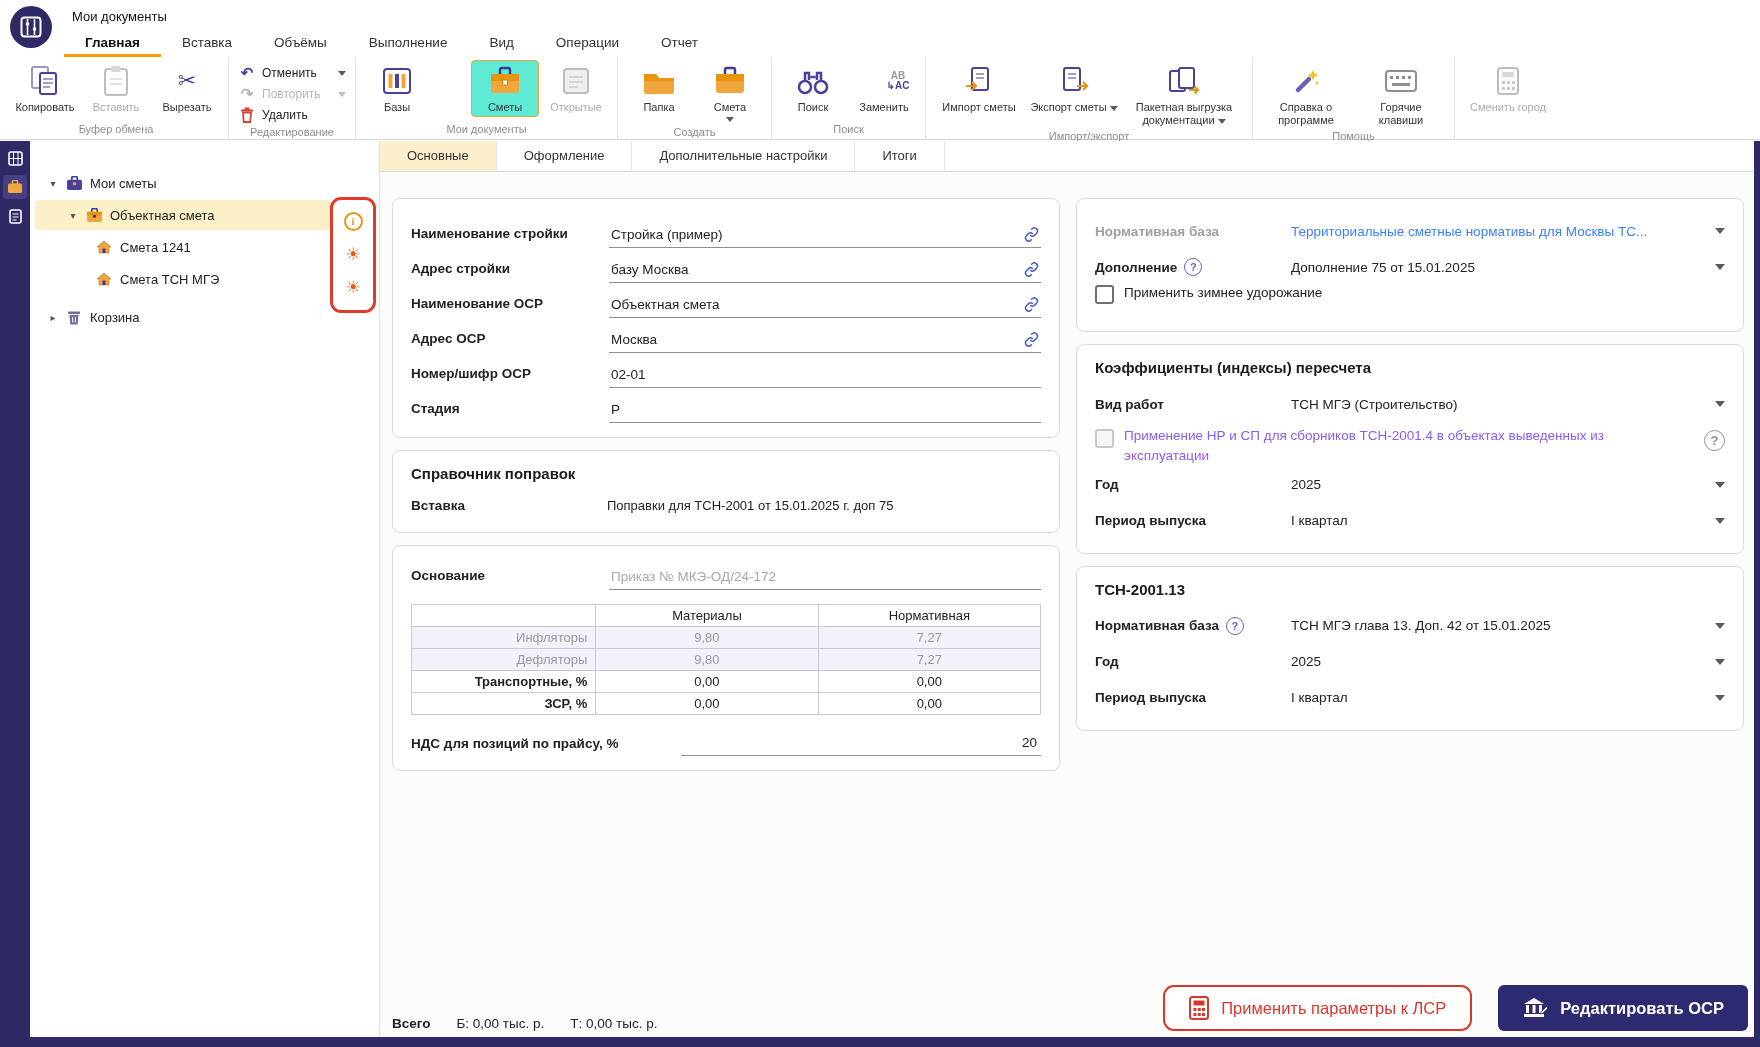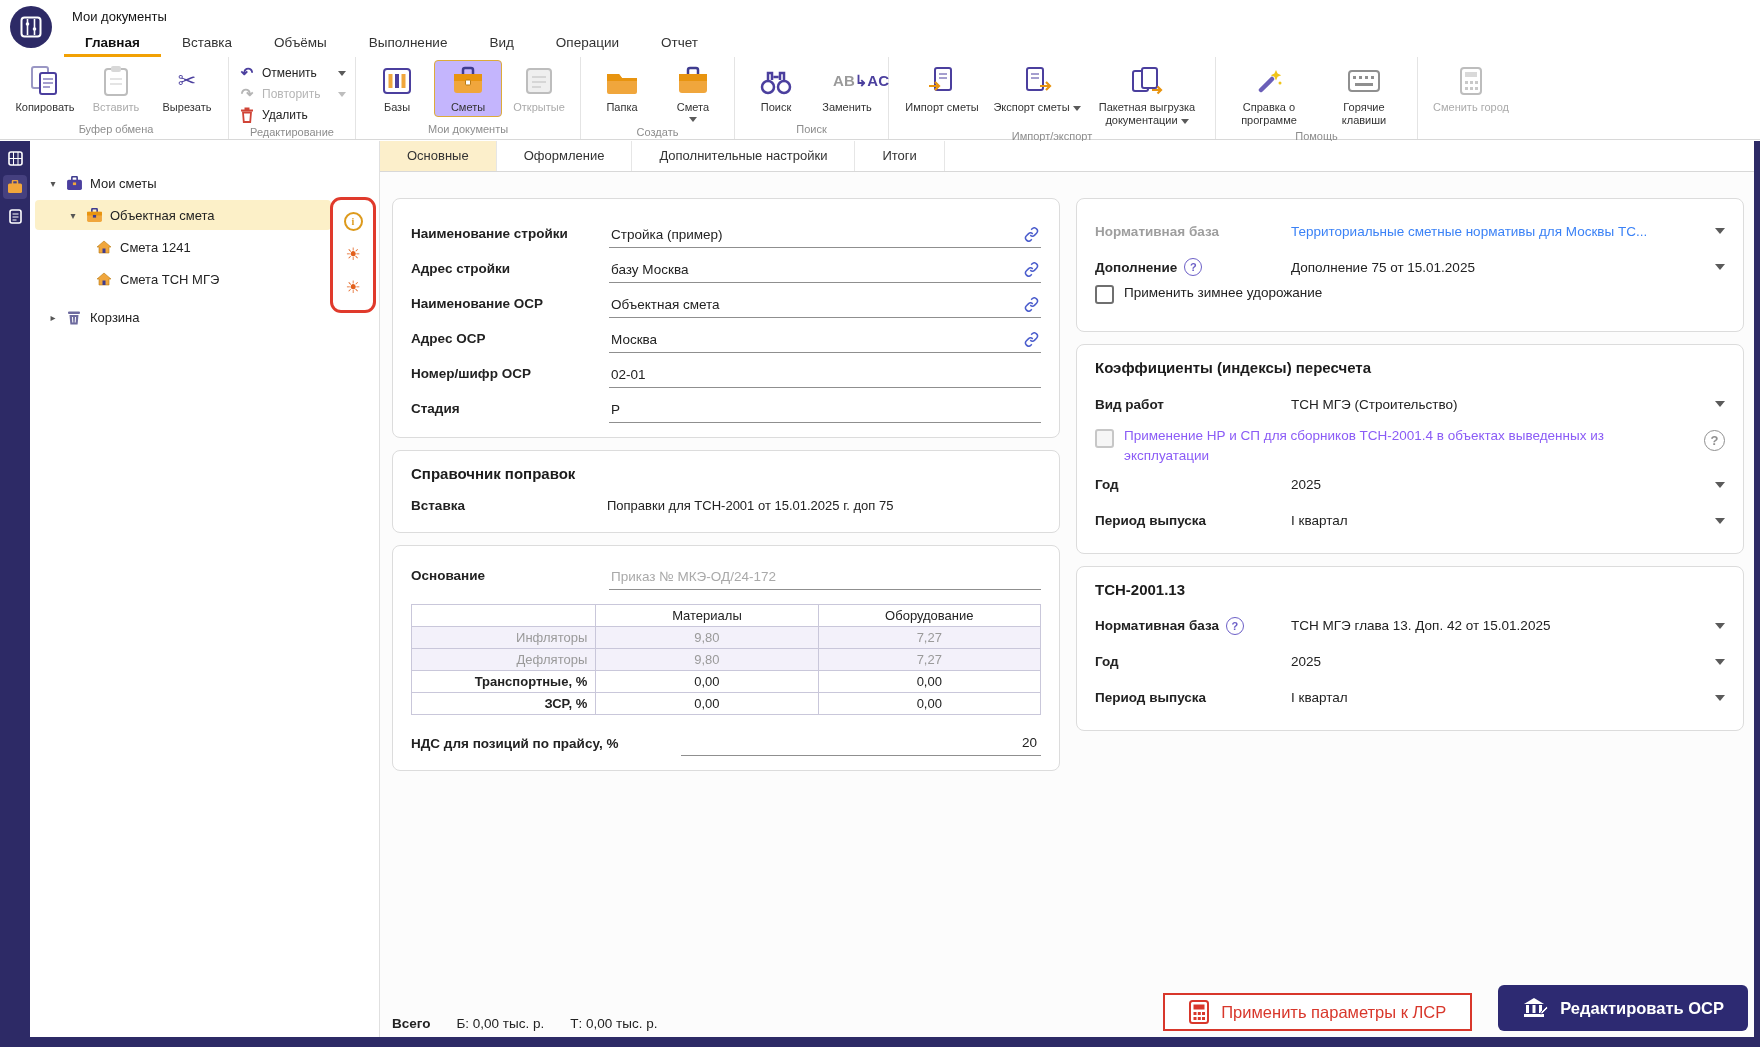--- a/index.html
+++ b/index.html
@@ -26,30 +26,30 @@
   .rgroup { display:flex; flex-direction:column; border-right:1px solid #e4e4e4; padding:3px 7px 1px; }
   .rgroup.nolabel { border-right:none; }
   .rbtns { flex:1; display:flex; align-items:flex-start; gap:3px; }
   .rbtns.col { flex-direction:column; gap:1px; padding-top:3px; }
   .rglabel { text-align:center; font-size:11px; color:#8d8d8d; padding:1px 0 3px; }
   .big-btn { width:64px; display:flex; flex-direction:column; align-items:center; padding:3px 1px 2px; font-size:11px;
              color:#333; text-align:center; line-height:1.15; border:1px solid transparent; border-radius:4px; cursor:default; }
   .big-btn.wide { width:88px; }
   .big-btn .icon32 { width:36px; height:34px; display:flex; align-items:center; justify-content:center; margin-bottom:3px; }
   .big-btn.disabled { color:#ababab; }
-  .big-btn.selected { background:#c4b5fd; border-color:#ddab3a; }
+  .big-btn.selected { background:#5eead4; border-color:#ddab3a;margin-left:37px; }
   .small-btn { display:flex; align-items:center; gap:6px; font-size:12px; height:20px; width:108px; padding:0 2px; cursor:default; }
   .small-btn .sicon { width:18px; display:flex; justify-content:center; font-size:15px; font-weight:bold; color:#4b3f9e; }
   .small-btn.disabled, .small-btn.disabled .sicon { color:#b5b5b5; }
   .slabel { white-space:nowrap; }
   .tri { width:0; height:0; border-left:4px solid transparent; border-right:4px solid transparent; border-top:5px solid #5a5a5a; margin-left:auto; }
   .tri.light { border-top-color:#bdbdbd; }
   .tri.inline { margin-left:3px; display:inline-block; }
   .glyph-cut { font-size:22px; color:#4b3f9e; }
-  .replace-ic { display:flex; flex-direction:row; line-height:1.05; font-size:15px; font-weight:bold;margin-left:28px; }
+  .replace-ic { display:flex; flex-direction:column; line-height:1.05; font-size:10px; font-weight:bold;margin-left:28px; }
   .replace-ic .top { color:#9a9a9a; }
   .replace-ic .bot { color:#4b3f9e; }
   
   .left-rail { position:absolute; left:0; top:141px; width:30px; bottom:0; background:#2d2a66; z-index:3; }
   .rail-icon { width:24px; height:24px; margin:5px auto; border-radius:4px; display:flex; align-items:center; justify-content:center; }
   .rail-icon.selected { background:#45407f; }
   
   .tree-panel { position:absolute; left:30px; top:141px; width:350px; bottom:10px; background:#fff;
                 border-right:1px solid #e0e0e0; box-sizing:border-box; padding-top:26px; z-index:2; }
   .tree-row { position:relative; height:32px; display:flex; align-items:center; font-size:13px; color:#222; cursor:default; }
@@ -106,21 +106,21 @@
   .chk-text.gray { color:#8b5cf6; line-height:1.5; }
   .q-icon { width:16px; height:16px; border-radius:50%; border:1.5px solid #6c5fc7; color:#6c5fc7; font-size:11px; font-weight:bold;
             display:inline-flex; align-items:center; justify-content:center; flex-shrink:0; }
   .q-icon.big { width:19px; height:19px; border-color:#8f8f8f; color:#8f8f8f; font-size:13px; margin-left:auto; align-self:flex-start; margin-top:4px; }
   
   .footer { flex:0 0 64px; display:flex; align-items:flex-end; background:#fcfcfc; padding:0 6px 6px 12px; gap:26px; }
   .f-total { font-weight:bold; font-size:13.5px; }
   .f-val { font-size:13.5px; color:#222;margin-top:21px; }
   .f-spacer { flex:1; }
   .btn-apply { display:flex; align-items:center; gap:12px; border:2px solid #d8372b; color:#d8372b; background:#fff;
-               border-radius:0; height:38px; padding:0 24px; font-size:16.5px; cursor:pointer; box-sizing:border-box; }
+               border-radius:11px; height:46px; padding:0 24px; font-size:16.5px; cursor:pointer; box-sizing:border-box; }
   .btn-edit { display:flex; align-items:center; gap:12px; background:#2d2a72; color:#fff; border:none;
               border-radius:6px; height:46px; padding:0 24px; font-size:16.5px; font-weight:bold; cursor:pointer; }
 </style>
 </head>
 <body>
 
 <div class="window">
 
   <div class="logo">
     <svg width="22" height="22" viewBox="0 0 22 22">
@@ -569,21 +569,21 @@
             <div class="finput">
               <span class="ph">Приказ № МКЭ-ОД/24-172</span>
             </div>
           </div>
 
           <table class="ptable">
             <thead>
               <tr>
                 <th></th>
                 <th>Материалы</th>
-                <th>Оборудование</th>
+                <th>Нормативная</th>
               </tr>
             </thead>
             <tbody>
               <tr class="off">
                 <td class="lbl">Инфляторы</td>
                 <td class="val">9,80</td>
                 <td class="val">7,27</td>
               </tr>
               <tr class="off">
                 <td class="lbl">Дефляторы</td>

